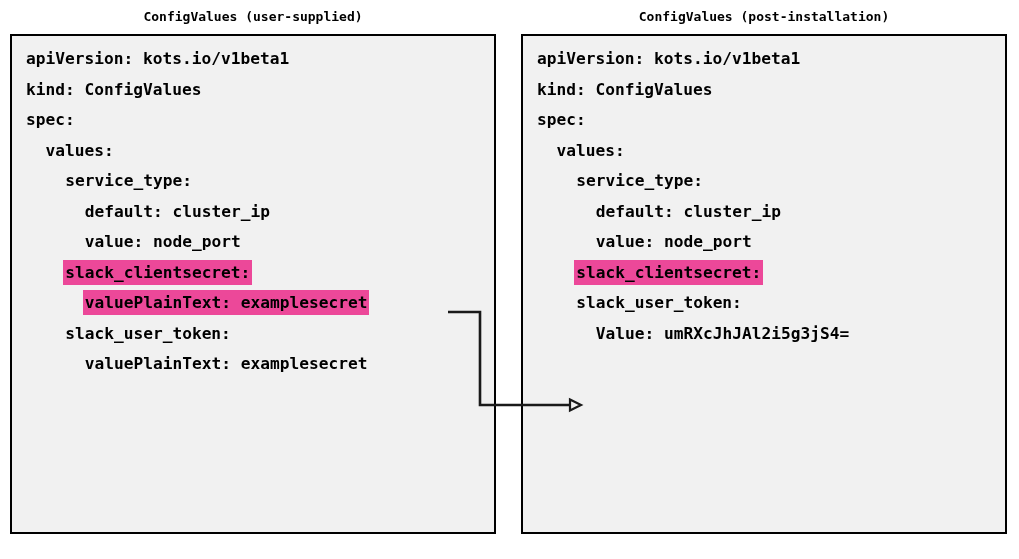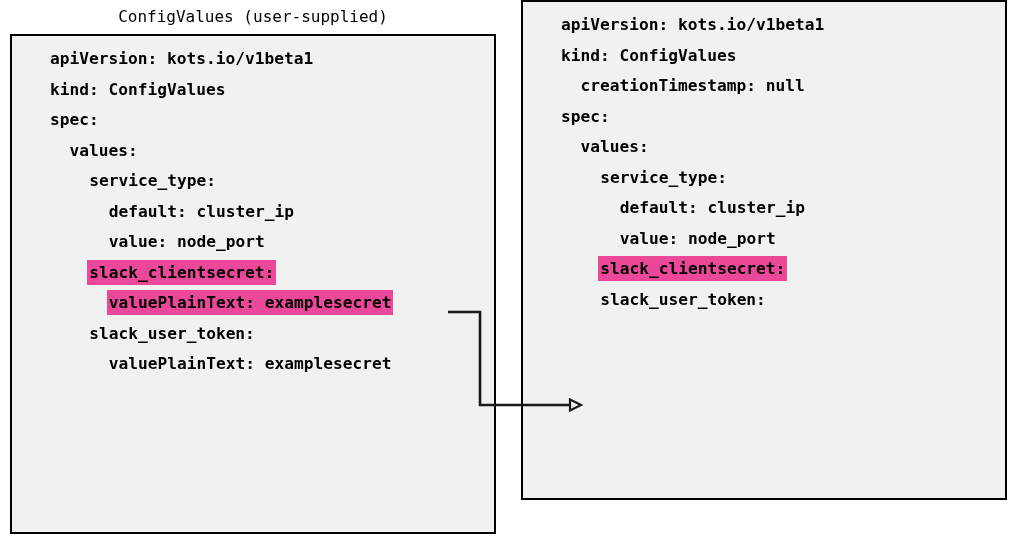--- a/index.html
+++ b/index.html
@@ -24,22 +24,22 @@
   .panel-col {
     position: absolute;
     top: 0;
     width: 486px;
   }
   .panel-col.left  { left: 10px; }
   .panel-col.right { left: 521px; }
 
   .panel-title {
     font-family: "DejaVu Sans Mono", "Liberation Mono", monospace;
-    font-size: 16px;
-    font-weight: normal;
+    font-size: 13px;
+    font-weight: bold;
     color: #000000;
     text-align: center;
     letter-spacing: 0px;
     height: 34px;
     line-height: 34px;
     white-space: pre;
   }
 
   .panel-box {
     position: relative;
@@ -48,21 +48,20 @@
     border: 2px solid #000000;
     box-sizing: border-box;
     overflow: hidden;
   }
 
   .code {
     position: absolute;
     left: 12px;
     top: 8px;
     right: 0;
-    margin-left: 24px;
   }
 
   .code-line {
     height: 30.5px;
     line-height: 30.5px;
     font-family: "DejaVu Sans Mono", "Liberation Mono", monospace;
     font-size: 16.2px;
     font-weight: bold;
     color: #000000;
     white-space: pre;
@@ -105,32 +104,33 @@
           <div class="code-line" style="padding-left: 58.8px;"><span class="txt">value: node_port</span></div>
           <div class="code-line hl" style="padding-left: 39.2px;"><span class="txt">slack_clientsecret:</span></div>
           <div class="code-line hl" style="padding-left: 58.8px;"><span class="txt">valuePlainText: examplesecret</span></div>
           <div class="code-line" style="padding-left: 39.2px;"><span class="txt">slack_user_token:</span></div>
           <div class="code-line" style="padding-left: 58.8px;"><span class="txt">valuePlainText: examplesecret</span></div>
         </div>
     </div>
   </div>
 
   <div class="panel-col right">
+    <div class="panel-title">ConfigValues (post-installation)</div>
     <div class="panel-box">
       <div class="code">
           <div class="code-line" style="padding-left: 0px;"><span class="txt">apiVersion: kots.io/v1beta1</span></div>
           <div class="code-line" style="padding-left: 0px;"><span class="txt">kind: ConfigValues</span></div>
-          <div class="code-line" style="padding-left: 19.6px;"><span class="txt">creationTimestamp: null</span></div>
           <div class="code-line" style="padding-left: 0px;"><span class="txt">spec:</span></div>
           <div class="code-line" style="padding-left: 19.6px;"><span class="txt">values:</span></div>
           <div class="code-line" style="padding-left: 39.2px;"><span class="txt">service_type:</span></div>
           <div class="code-line" style="padding-left: 58.8px;"><span class="txt">default: cluster_ip</span></div>
           <div class="code-line" style="padding-left: 58.8px;"><span class="txt">value: node_port</span></div>
           <div class="code-line hl" style="padding-left: 39.2px;"><span class="txt">slack_clientsecret:</span></div>
           <div class="code-line" style="padding-left: 39.2px;"><span class="txt">slack_user_token:</span></div>
+          <div class="code-line" style="padding-left: 58.8px;"><span class="txt">Value: umRXcJhJAl2i5g3jS4=</span></div>
         </div>
     </div>
   </div>
 
   <svg class="connector" viewBox="0 0 1019 559" width="1019" height="559">
     <path d="M 448 312 L 480 312 L 480 405 L 570 405" fill="none" stroke="#1a1a1a" stroke-width="2.6"></path>
     <path d="M 570 399.5 L 581 405 L 570 410.5 Z" fill="none" stroke="#1a1a1a" stroke-width="2.2" stroke-linejoin="miter"></path>
   </svg>
 
 </div>

